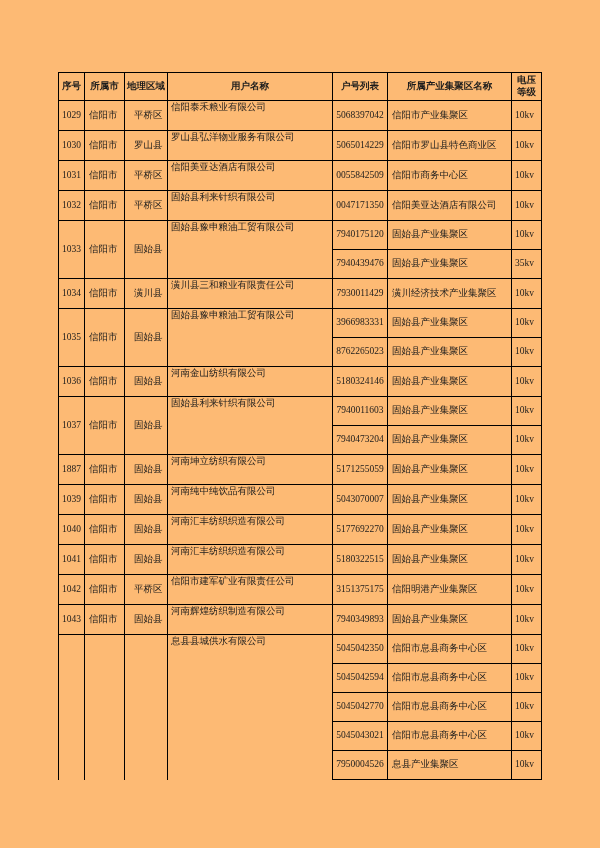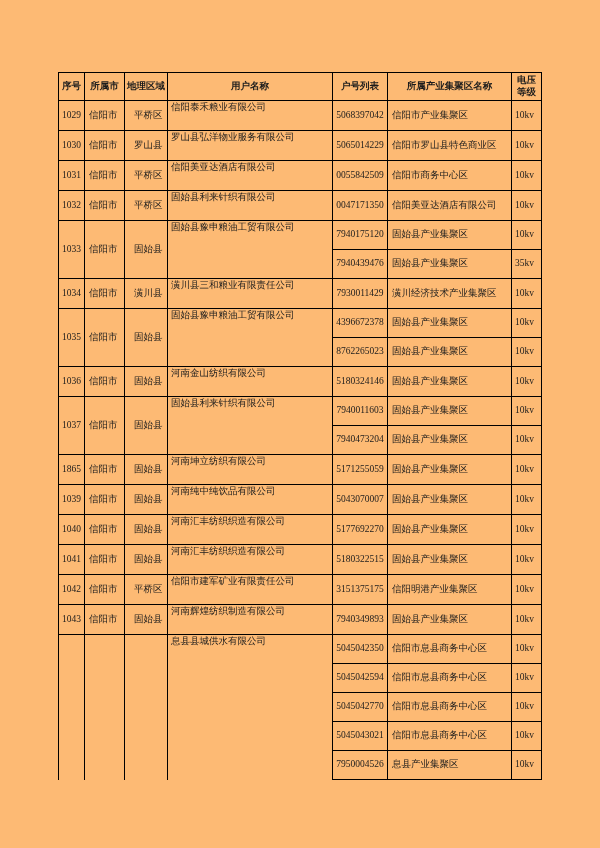--- a/index.html
+++ b/index.html
@@ -133,21 +133,21 @@
           <td rowspan="1" class="user">潢川县三和粮业有限责任公司</td>
           <td class="account">7930011429</td>
           <td class="cluster">潢川经济技术产业集聚区</td>
           <td class="voltage">10kv</td>
         </tr>
         <tr>
           <td rowspan="2" class="seq">1035</td>
           <td rowspan="2" class="city">信阳市</td>
           <td rowspan="2" class="region">固始县</td>
           <td rowspan="2" class="user">固始县豫申粮油工贸有限公司</td>
-          <td class="account">4396672378</td>
+          <td class="account">3966983331</td>
           <td class="cluster">固始县产业集聚区</td>
           <td class="voltage">10kv</td>
         </tr>
         <tr>
           <td class="account">8762265023</td>
           <td class="cluster">固始县产业集聚区</td>
           <td class="voltage">10kv</td>
         </tr>
         <tr>
           <td rowspan="1" class="seq">1036</td>
@@ -166,21 +166,21 @@
           <td class="account">7940011603</td>
           <td class="cluster">固始县产业集聚区</td>
           <td class="voltage">10kv</td>
         </tr>
         <tr>
           <td class="account">7940473204</td>
           <td class="cluster">固始县产业集聚区</td>
           <td class="voltage">10kv</td>
         </tr>
         <tr>
-          <td rowspan="1" class="seq">1865</td>
+          <td rowspan="1" class="seq">1887</td>
           <td rowspan="1" class="city">信阳市</td>
           <td rowspan="1" class="region">固始县</td>
           <td rowspan="1" class="user">河南坤立纺织有限公司</td>
           <td class="account">5171255059</td>
           <td class="cluster">固始县产业集聚区</td>
           <td class="voltage">10kv</td>
         </tr>
         <tr>
           <td rowspan="1" class="seq">1039</td>
           <td rowspan="1" class="city">信阳市</td>

